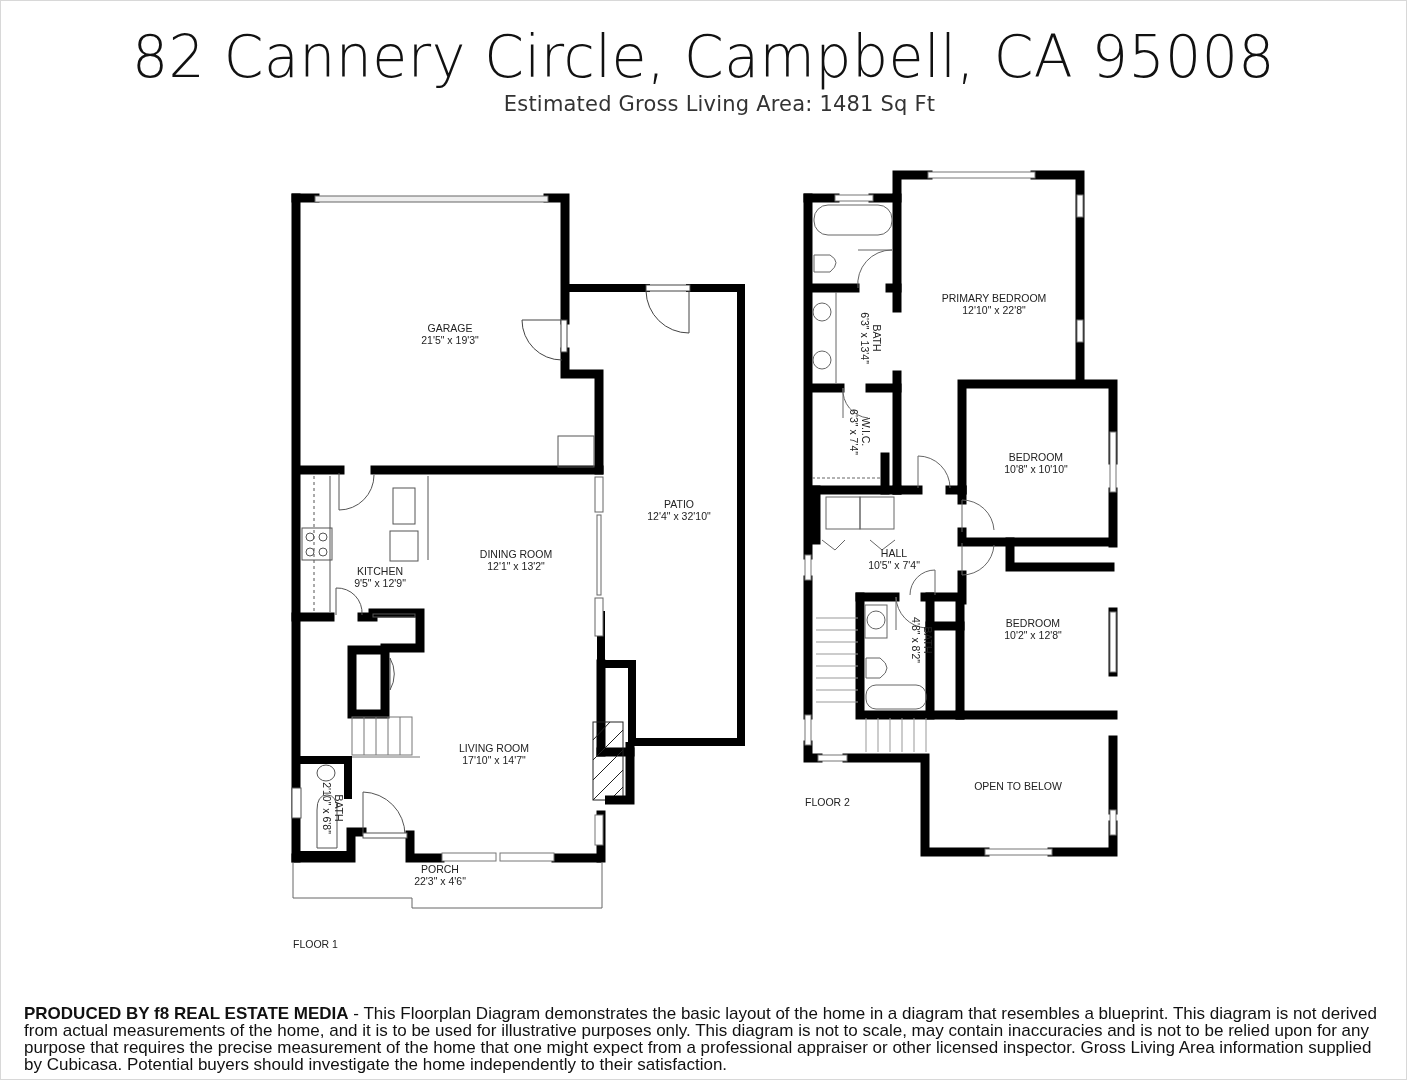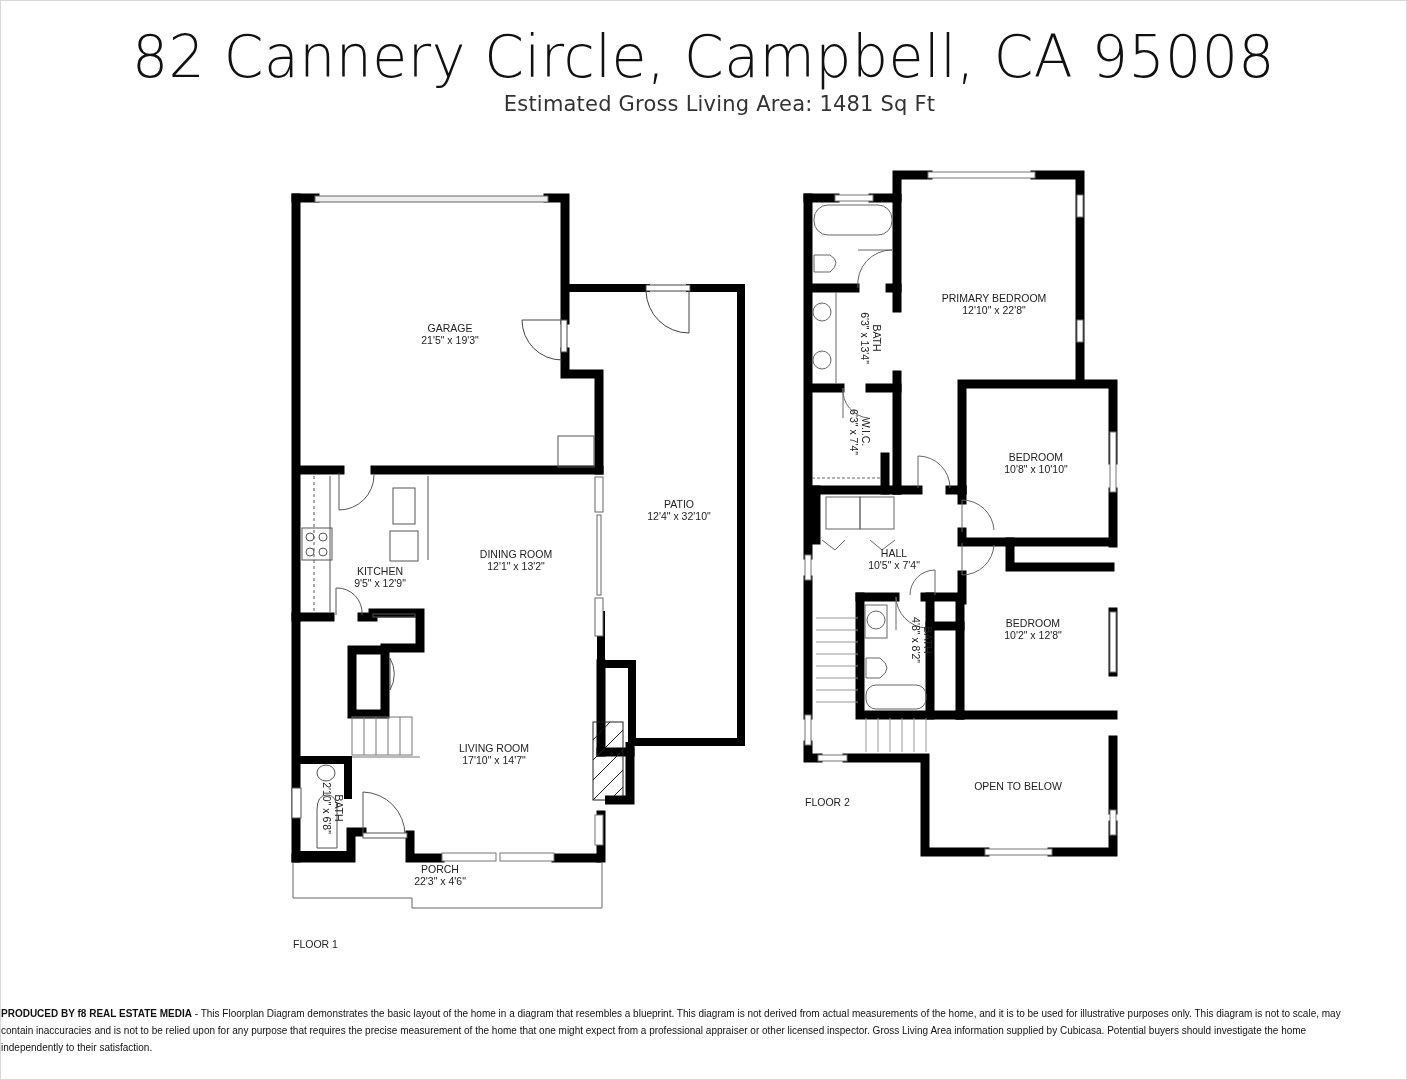--- a/index.html
+++ b/index.html
@@ -3,21 +3,21 @@
 <meta charset="utf-8">
 <style>
   html, body { margin: 0; padding: 0; background: #ffffff; }
   body { width: 1407px; height: 1080px; position: relative; overflow: hidden; font-family: "Liberation Sans", sans-serif; color: #000; }
   .frame { position: absolute; left: 0; top: 0; width: 1405px; height: 1078px; border: 1px solid #d8d8d8; }
   .title { position: absolute; left: 0; width: 1407px; top: 18px; text-align: center; font-family: "DejaVu Sans", sans-serif; font-weight: 300; font-size: 58px; letter-spacing: 0.5px; color: #111; line-height: 78px; transform: scaleX(0.98); }
   .subtitle { position: absolute; left: 0; width: 1407px; top: 92px; text-align: center; font-family: "DejaVu Sans", sans-serif; font-size: 21px; color: #333; letter-spacing: 0.2px; margin-left: 16px; }
   svg.plan { position: absolute; left: 0; top: 0; }
   .lbl { font-family: "Liberation Sans", sans-serif; font-size: 10.5px; fill: #222; text-anchor: middle; }
   .flbl { font-family: "Liberation Sans", sans-serif; font-size: 10.5px; fill: #222; }
-  .disclaimer { position: absolute; left: 1px; top: 1005px; width: 1370px; font-family: "Liberation Sans", sans-serif; font-size: 10px; line-height: 17px; color: #111; }
+  .disclaimer { position: absolute; left: 24px; top: 1005px; width: 1370px; font-family: "Liberation Sans", sans-serif; font-size: 17px; line-height: 17px; color: #111; }
   .disclaimer b { font-weight: bold; }
 </style>
 </head>
 <body>
 
 <div class="frame"></div>
 
 <div class="title">82 Cannery Circle, Campbell, CA  95008</div>
 <div class="subtitle">Estimated Gross Living Area: 1481 Sq Ft</div>
 

